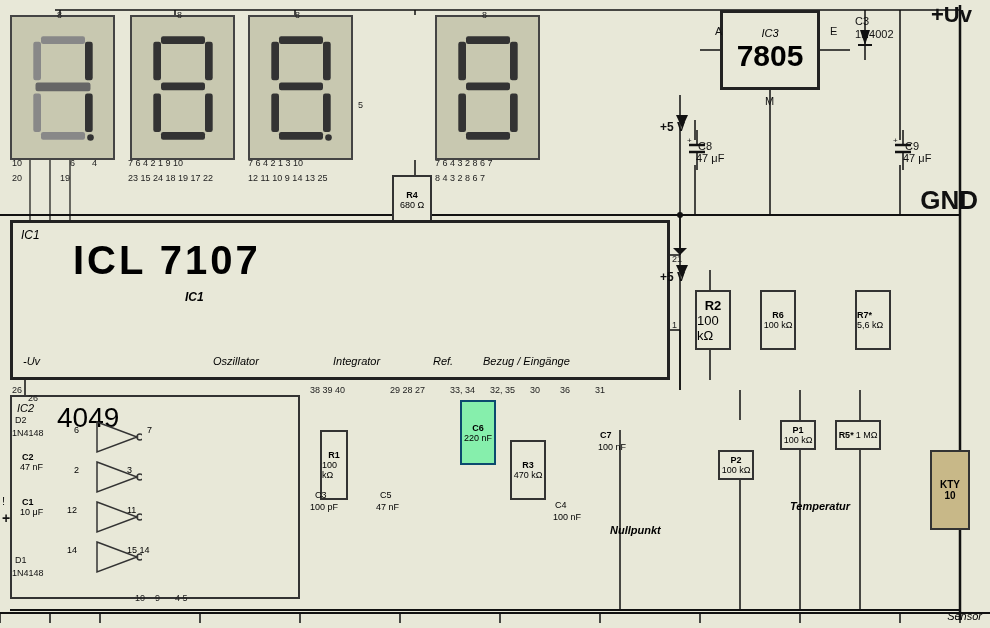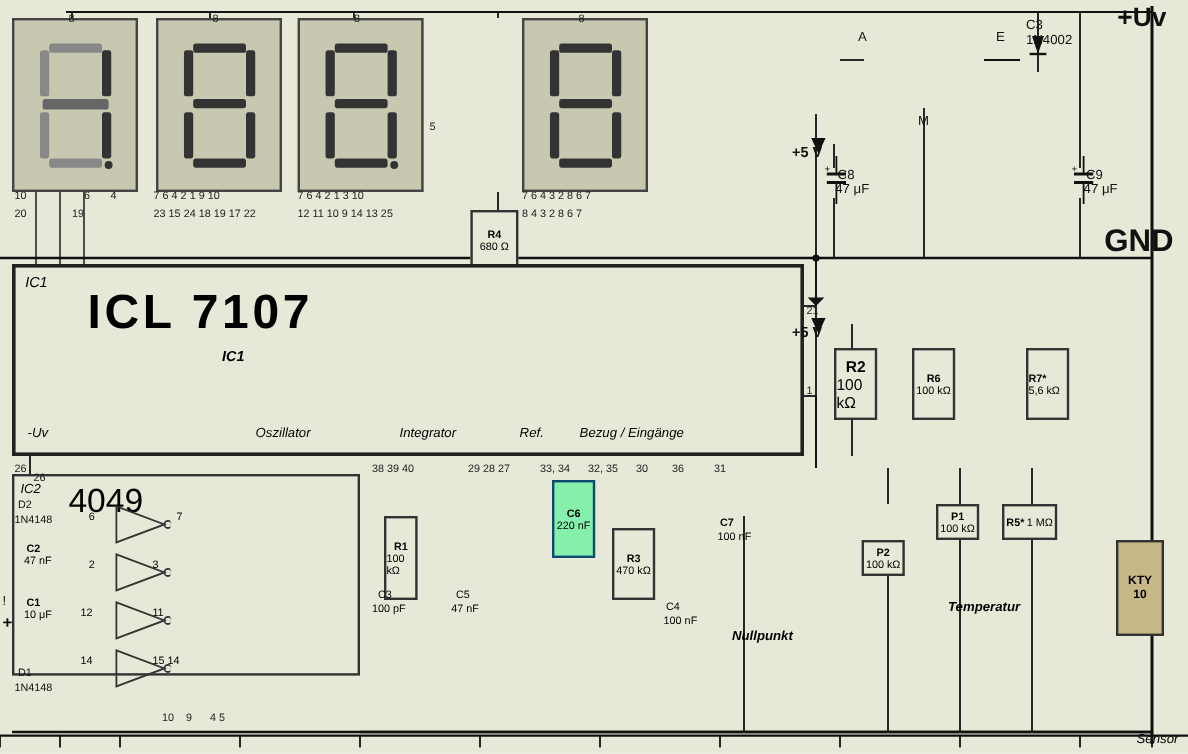--- a/index.html
+++ b/index.html
@@ -93,21 +93,21 @@
       height: 628px;
       pointer-events: none;
     }
 
     
     .ic2-box {
       position: absolute;
       top: 395px;
       left: 10px;
       width: 290px;
-      height: 168px;
+      height: 204px;
       border: 2px solid #333;
       background: #e8e8d8;
     }
 
     
     .r4-box {
       position: absolute;
       top: 175px;
       left: 392px;
       width: 40px;
@@ -292,20 +292,24 @@
   <div class="pin-num" style="top:385px; left:390px;">29 28 27</div>
   <div class="pin-num" style="top:385px; left:450px;">33, 34</div>
   <div class="pin-num" style="top:385px; left:490px;">32, 35</div>
   <div class="pin-num" style="top:385px; left:530px;">30</div>
   <div class="pin-num" style="top:385px; left:560px;">36</div>
   <div class="pin-num" style="top:385px; left:595px;">31</div>
 
   <div class="pin-num" style="top:254px; left:672px;">21</div>
   <div class="pin-num" style="top:320px; left:672px;">1</div>
 
+  <div class="ic3-box">
+    <div style="font-size:11px; font-style:italic;">IC3</div>
+    <div style="font-size:30px; font-weight:bold;">7805</div>
+  </div>
 
   <div class="label" style="top:25px; left:715px;">A</div>
   <div class="label" style="top:25px; left:830px;">E</div>
   <div class="label" style="top:95px; left:765px;">M</div>
 
   <div class="label" style="top:15px; left:855px;">C3</div>
   <div class="label" style="top:28px; left:855px;">1N4002</div>
 
   <svg style="position:absolute; top:10px; left:850px; width:30px; height:50px;">
     <line x1="15" y1="0" x2="15" y2="50" stroke="#111" stroke-width="1.5"></line>

